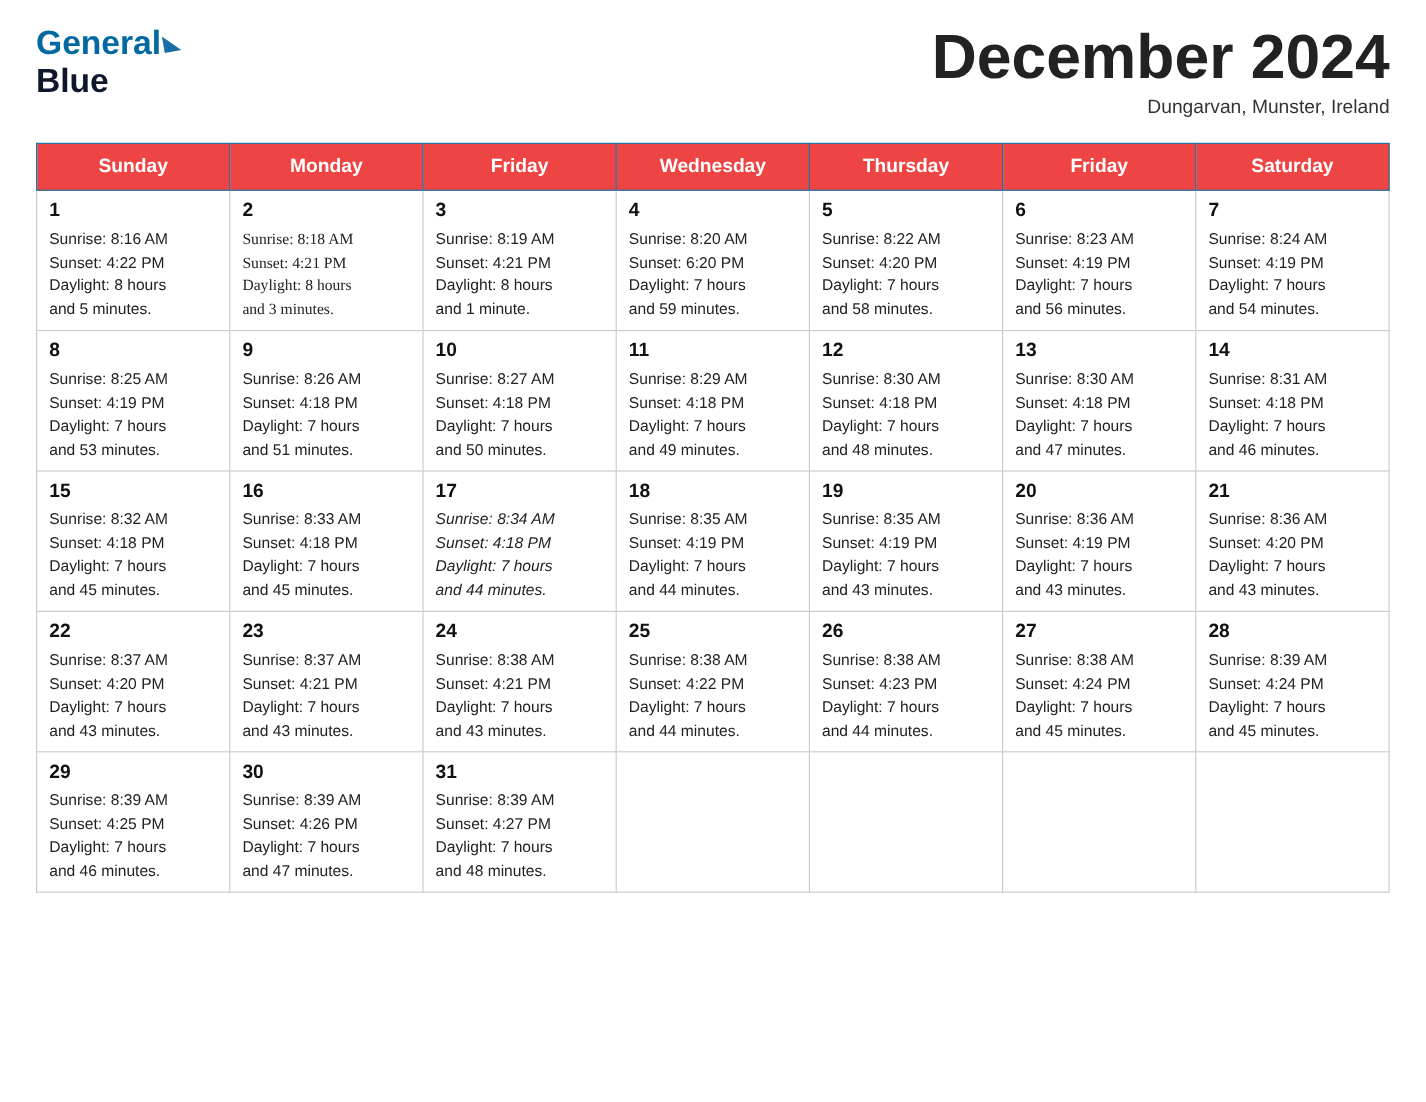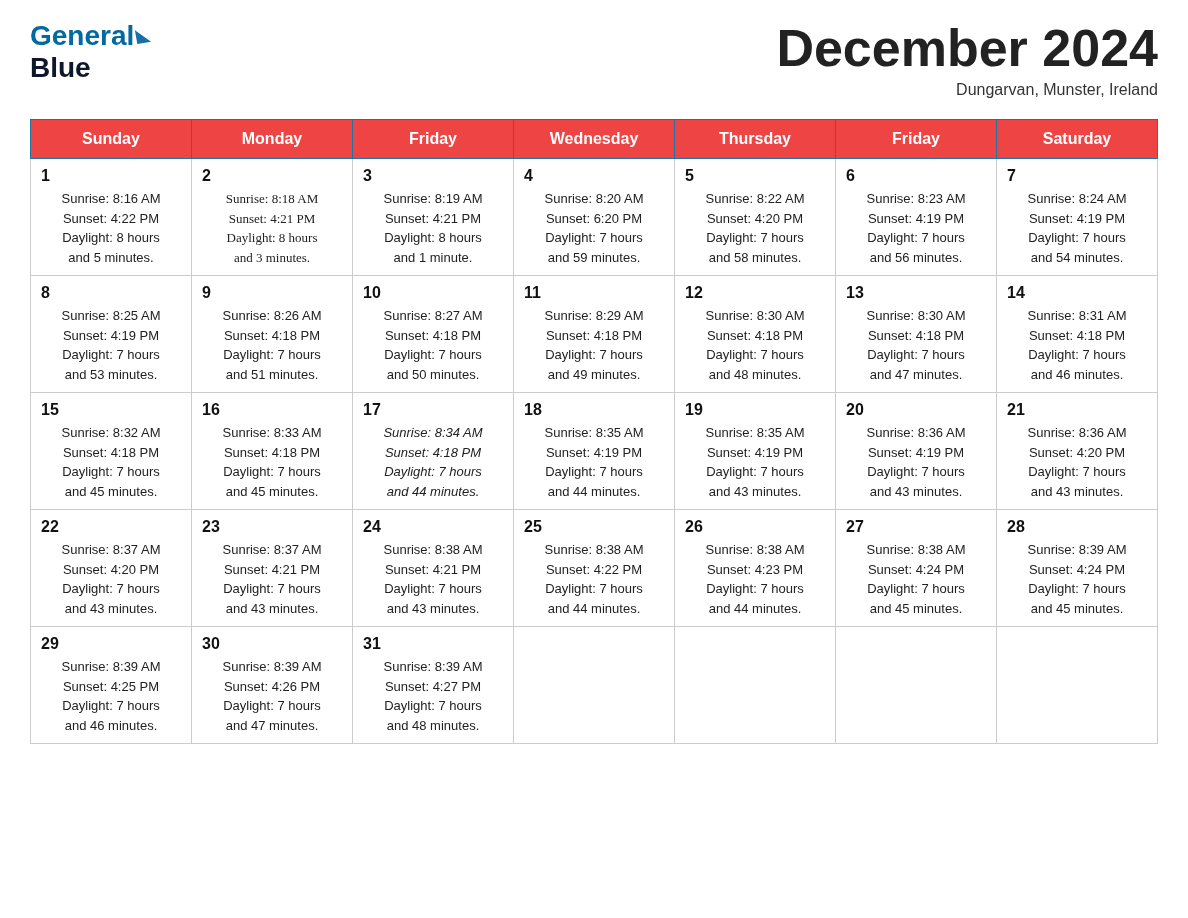--- a/index.html
+++ b/index.html
@@ -85,21 +85,20 @@
     .day-number {
       font-size: 16px;
       font-weight: bold;
       margin-bottom: 4px;
       color: #111;
     }
     .day-info {
       font-size: 13px;
       line-height: 1.5;
       color: #222;
-      text-align: center;
     }
     tr td {
       background: #fff;
     }
   </style>
 </head>
 <body>
 
 <div class="header">
   <div class="logo">

